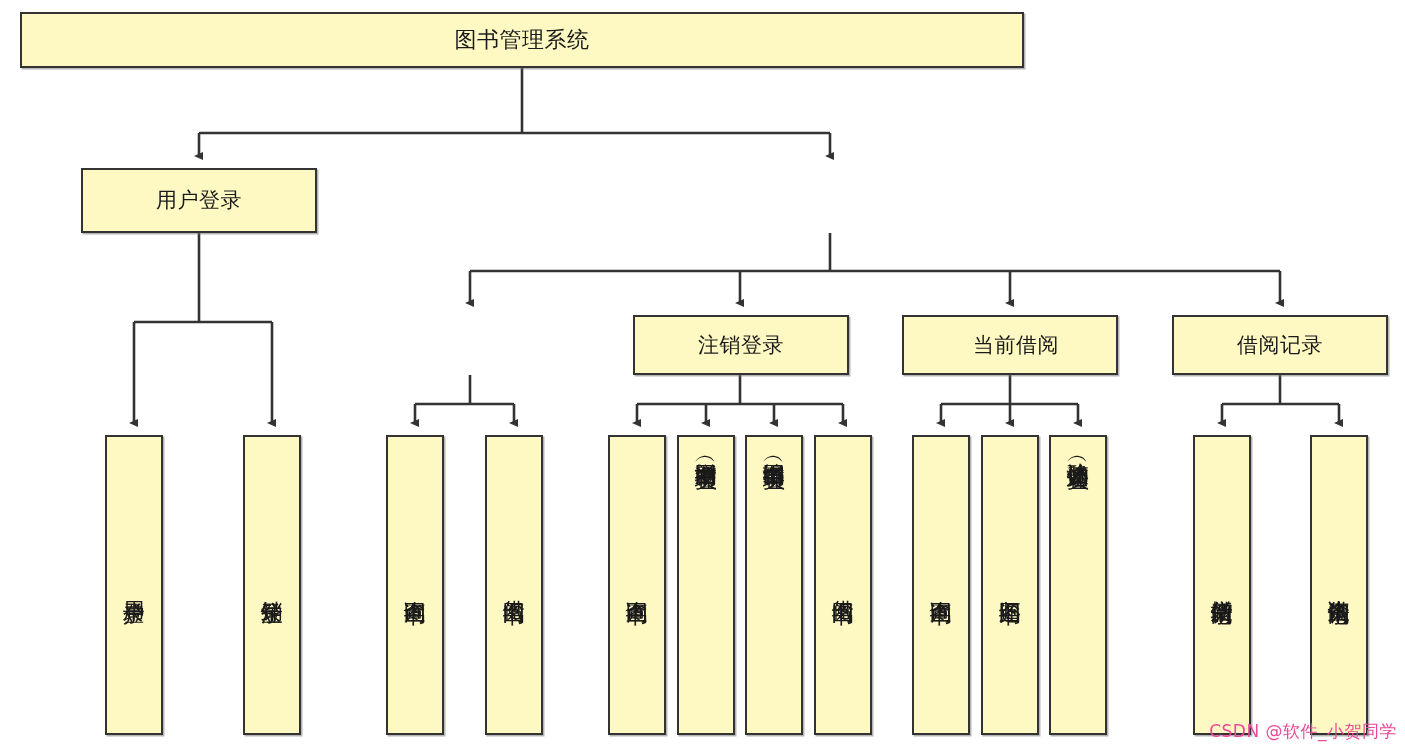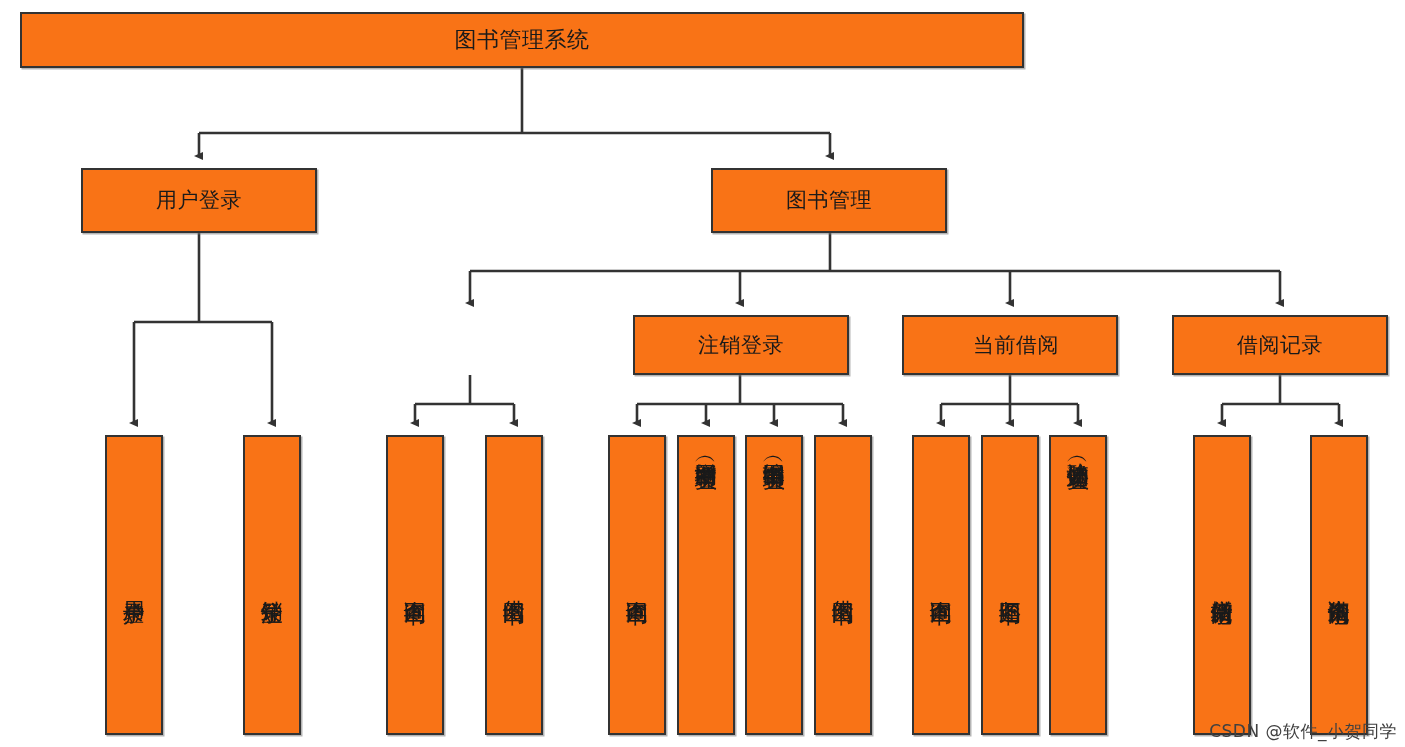--- a/index.html
+++ b/index.html
@@ -22,21 +22,21 @@
     position: absolute;
     left: 0;
     top: 0;
     width: 1405px;
     height: 747px;
     pointer-events: none;
   }
   .node {
     position: absolute;
     box-sizing: border-box;
-    background: #f97316;
+    background: #fef9c3;
     border: 2px solid #333333;
     box-shadow: 1.5px 1.5px 0 rgba(120,120,120,0.55);
     display: flex;
     align-items: center;
     justify-content: center;
     color: #1a1a1a;
     z-index: 2;
   }
   .node-label {
     display: block;
@@ -68,21 +68,21 @@
   }
   .node.vert.centered {
     align-items: center;
     padding-top: 0;
   }
   #watermark {
     position: absolute;
     right: 8px;
     bottom: 4px;
     font-size: 17px;
-    color: #404040;
+    color: #ec4899;
     letter-spacing: 0.5px;
     z-index: 3;
     white-space: nowrap;
   }
 </style>
 </head>
 <body>
 
 <div id="diagram-root">
 
@@ -136,23 +136,20 @@
     </g>
   </svg>
 
   <div class="node horiz root" style="left:20px; top:12px; width:1004px; height:56px;">
     <span class="node-label">图书管理系统</span>
   </div>
 
   <div class="node horiz" style="left:81px; top:168px; width:236px; height:65px;">
     <span class="node-label">用户登录</span>
   </div>
-  <div class="node horiz" style="left:711px; top:168px; width:236px; height:65px;">
-    <span class="node-label">图书管理</span>
-  </div>
 
   <div class="node horiz" style="left:633px; top:315px; width:216px; height:60px;">
     <span class="node-label">注销登录</span>
   </div>
   <div class="node horiz" style="left:902px; top:315px; width:216px; height:60px;padding-left:12px;">
     <span class="node-label">当前借阅</span>
   </div>
   <div class="node horiz" style="left:1172px; top:315px; width:216px; height:60px;">
     <span class="node-label">借阅记录</span>
   </div>

